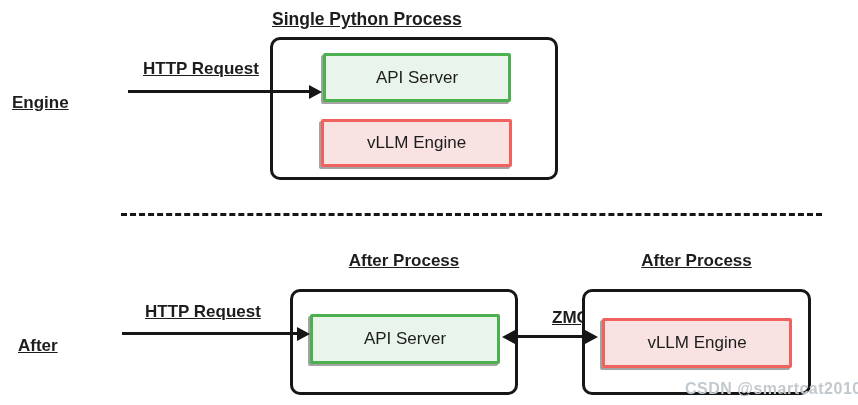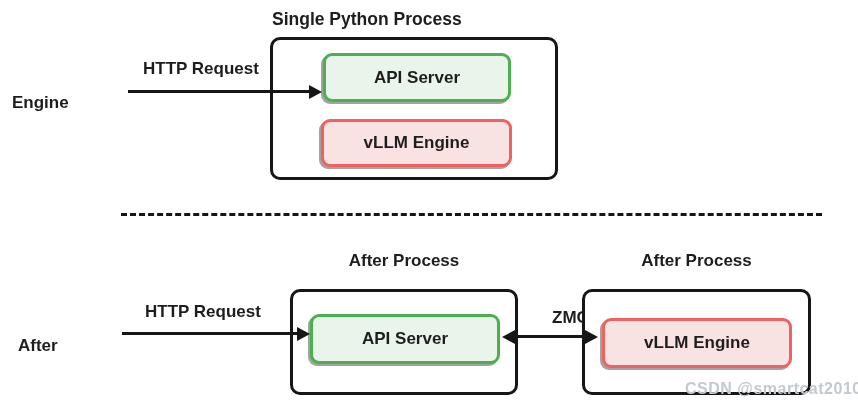--- a/index.html
+++ b/index.html
@@ -16,36 +16,37 @@
     overflow: hidden;
     color: var(--text, #1d1d1d);
   }
   .lbl {
     position: absolute;
     font-weight: 700;
     font-size: 17px;
     color: var(--text, #1d1d1d);
     white-space: nowrap;
     line-height: 1.1;
+    text-decoration: underline;
   }
   .proc-box {
     position: absolute;
     border: 3.5px solid var(--line, #161616);
     border-radius: 10px;
     background: #ffffff;
     box-sizing: border-box;
   }
   .comp-box {
     position: absolute;
-    border-radius: 9px;
+    border-radius: 2px;
     box-sizing: border-box;
     display: flex;
     align-items: center;
     justify-content: center;
-    font-weight: 700;
+    font-weight: 400;
     font-size: 17px;
     box-shadow: -2px 2px 0 rgba(50,50,50,0.45);
     z-index: 2;
   }
   .comp-green {
     border: 3.5px solid var(--green-border, #4caf50);
     background: var(--green-fill, #e9f4ea);
   }
   .comp-red {
     border: 3.5px solid var(--red-border, #f0625d);

